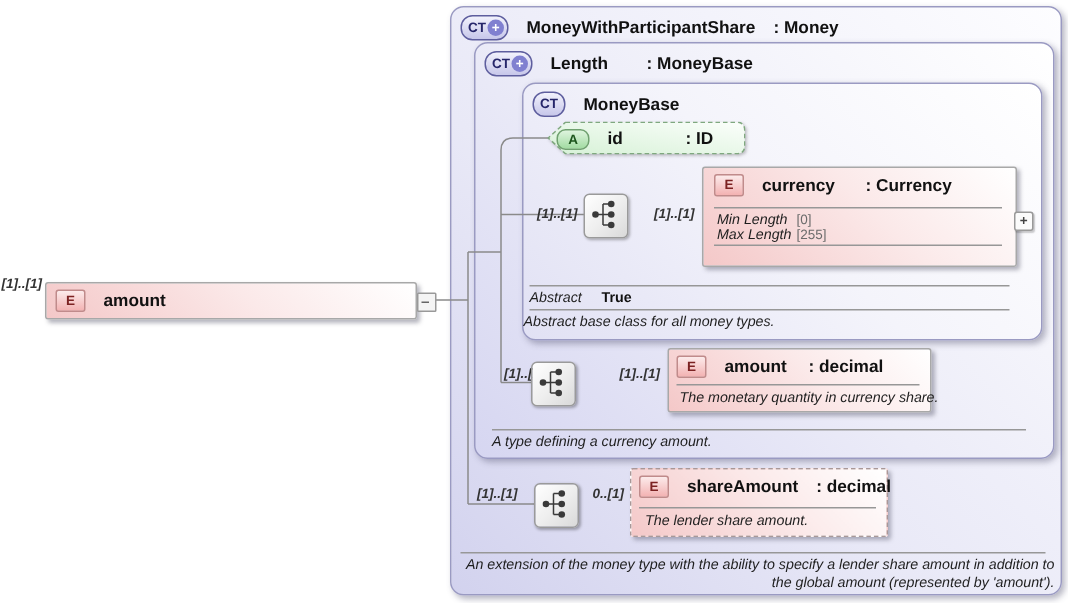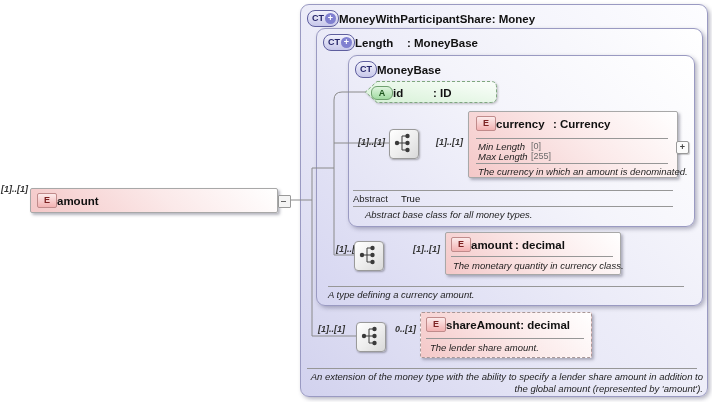--- a/index.html
+++ b/index.html
@@ -9,21 +9,21 @@
   .tbox{position:absolute;border:1px solid #9a9ac2;border-radius:9px;
         box-shadow:2px 2px 4px rgba(90,90,120,.45);}
   .tbox.outer{background:linear-gradient(45deg,#d2d2ee 0%,#e9e9f7 40%,#fdfdff 100%);}
   .tbox.money{background:linear-gradient(45deg,#d6d6f1 0%,#ececf8 45%,#ffffff 100%);}
   .tbox.moneybase{background:linear-gradient(45deg,#e1e1f4 0%,#f4f4fb 50%,#ffffff 100%);}
   
   .ebox{position:absolute;border:1px solid #a8a8a8;border-radius:2px;
         background:linear-gradient(45deg,#f4c8c8 0%,#fbe9e9 55%,#ffffff 100%);
         box-shadow:2px 2px 3px rgba(90,90,110,.45);}
   .ebox.dashed{border:1px dashed #a89898;}
-  .title-row{position:absolute;display:flex;align-items:center;gap:0;
+  .title-row{position:absolute;display:flex;align-items:center;gap:12px;
              font-weight:bold;font-size:11.5px;color:#111;white-space:nowrap;}
   .nm{display:inline-block;}
   .badge-e{flex:0 0 auto;width:18px;height:13px;border:1px solid #c08b8b;border-radius:2px;
            background:linear-gradient(to bottom,#fcebeb,#f3b2b2);color:#7c2222;
            font:bold 9px/13px "Liberation Sans",sans-serif;text-align:center;}
   .badge-a{flex:0 0 auto;width:20px;height:12px;border:1px solid #6fa06f;border-radius:6px;
            background:linear-gradient(to bottom,#def4de,#a2dba2);color:#1d551d;
            font:bold 9px/12px "Liberation Sans",sans-serif;text-align:center;}
   .badge-ct{flex:0 0 auto;display:flex;align-items:center;gap:1px;height:15px;
             border:1px solid #5e5e9e;border-radius:8px;padding:0 2px 0 4px;
@@ -35,22 +35,22 @@
   .sep{position:absolute;height:1px;background:#979797;}
   .desc{position:absolute;font:italic 9.5px/11.5px "Liberation Sans",sans-serif;
         color:#1e1e1e;white-space:nowrap;}
   .desc.wrap{white-space:normal;text-align:right;}
   .card{position:absolute;font:italic bold 9px "Liberation Sans",sans-serif;color:#333;
         white-space:nowrap;}
   .facet-row{position:absolute;display:flex;font-size:9.5px;color:#1e1e1e;white-space:nowrap;}
   .facet-label{font-style:italic;min-width:53px;display:inline-block;}
   .facet-value{color:#6b6b6b;font-size:9px;}
   .abs-row{position:absolute;display:flex;font-size:9.5px;white-space:nowrap;}
-  .abs-label{color:#1e1e1e;min-width:48px;}
-  .abs-value{font-weight:normal;color:#111;}
+  .abs-label{font-style:italic;color:#1e1e1e;min-width:48px;}
+  .abs-value{font-weight:bold;color:#111;}
   .seqicon{position:absolute;width:28px;height:28px;border:1px solid #9a9a9a;border-radius:4px;
            background:linear-gradient(135deg,#ffffff 0%,#ededed 55%,#d9d9d9 100%);
            box-shadow:1px 1px 2px rgba(0,0,0,.3);}
   .handle{position:absolute;width:11px;height:11px;border:1px solid #999;background:#f4f4f4;
           border-radius:1px;}
   .handle::after{content:"";position:absolute;left:2px;top:5px;width:5px;height:1px;background:#666;}
   .plusbtn{position:absolute;width:11px;height:11px;border:1px solid #999;background:#fbfbfb;
            border-radius:2px;color:#444;font:bold 9px/11px "Liberation Sans",sans-serif;
            text-align:center;box-shadow:1px 1px 1px rgba(0,0,0,.2);}
   #lines{position:absolute;left:0;top:0;}
@@ -94,21 +94,21 @@
         <span>CT</span>
       </span>
       <span class="nm">MoneyBase</span>
     </div>
     <div class="sep" style="left:4px;top:134px;width:320px"></div>
     <div class="abs-row" style="left:4px;top:137px">
       <span class="abs-label">Abstract</span>
       <span class="abs-value">True</span>
     </div>
     <div class="sep" style="left:4px;top:150px;width:320px"></div>
-    <div class="desc" style="left:16px;top:153px">Abstract base class for all money types.</div>
+    <div class="desc" style="left:0;top:153px">Abstract base class for all money types.</div>
   </div>
 
   <svg id="lines" width="712" height="402">
     <path d="M289 200 H312 M312 168 V336 M312 168 H334 M312 336 H356
              M334 255 V100 Q334 92 342 92 H366 M334 143 H390 M334 255 H354" fill="none" stroke="#8a8a8a" stroke-width="1"></path>
   </svg>
 
   <div class="idattr" style="left:365px;top:81px;width:132px;height:22px">
     <svg width="132" height="22">
       <defs>
@@ -147,21 +147,20 @@
     <div class="sep" style="left:7px;top:26px;width:192px"></div>
     <div class="facet-row" style="left:9px;top:29px">
       <span class="facet-label">Min Length</span>
       <span class="facet-value">[0]</span>
     </div>
     <div class="facet-row" style="left:9px;top:39px">
       <span class="facet-label">Max Length</span>
       <span class="facet-value">[255]</span>
     </div>
     <div class="sep" style="left:7px;top:51px;width:192px"></div>
-    <div class="desc" style="left:9px;top:54px">The currency in which an amount is denominated.</div>
   </div>
   <div class="plusbtn" style="left:676px;top:141px">+</div>
 
   <span class="card" style="left:336px;top:244px">[1]..[1]</span>
   <div class="seqicon" style="left:354px;top:241px">
     <svg width="26" height="26" viewBox="0 0 26 26">
       <path d="M7 13 H12 M12 6 V20 M12 6 H16 M12 13 H16 M12 20 H16" stroke="#3a3a3a" fill="none"></path>
       <circle cx="7" cy="13" r="2.2" fill="#3a3a3a"></circle>
       <circle cx="17.5" cy="6" r="2.2" fill="#3a3a3a"></circle>
       <circle cx="17.5" cy="13" r="2.2" fill="#3a3a3a"></circle>
@@ -170,21 +169,21 @@
   </div>
   <span class="card" style="left:413px;top:244px">[1]..[1]</span>
 
   <div class="ebox" style="left:445px;top:232px;width:174px;height:41px">
     <div class="title-row" style="left:5px;top:4px">
       <span class="badge-e">E</span>
       <span class="nm" style="min-width:44px">amount</span>
       <span>: decimal</span>
     </div>
     <div class="sep" style="left:5px;top:23px;width:162px"></div>
-    <div class="desc" style="left:7px;top:27px">The monetary quantity in currency class.</div>
+    <div class="desc" style="left:7px;top:27px">The monetary quantity in currency share.</div>
   </div>
 
   <span class="card" style="left:318px;top:324px">[1]..[1]</span>
   <div class="seqicon" style="left:356px;top:322px">
     <svg width="26" height="26" viewBox="0 0 26 26">
       <path d="M7 13 H12 M12 6 V20 M12 6 H16 M12 13 H16 M12 20 H16" stroke="#3a3a3a" fill="none"></path>
       <circle cx="7" cy="13" r="2.2" fill="#3a3a3a"></circle>
       <circle cx="17.5" cy="6" r="2.2" fill="#3a3a3a"></circle>
       <circle cx="17.5" cy="13" r="2.2" fill="#3a3a3a"></circle>
       <circle cx="17.5" cy="20" r="2.2" fill="#3a3a3a"></circle>

